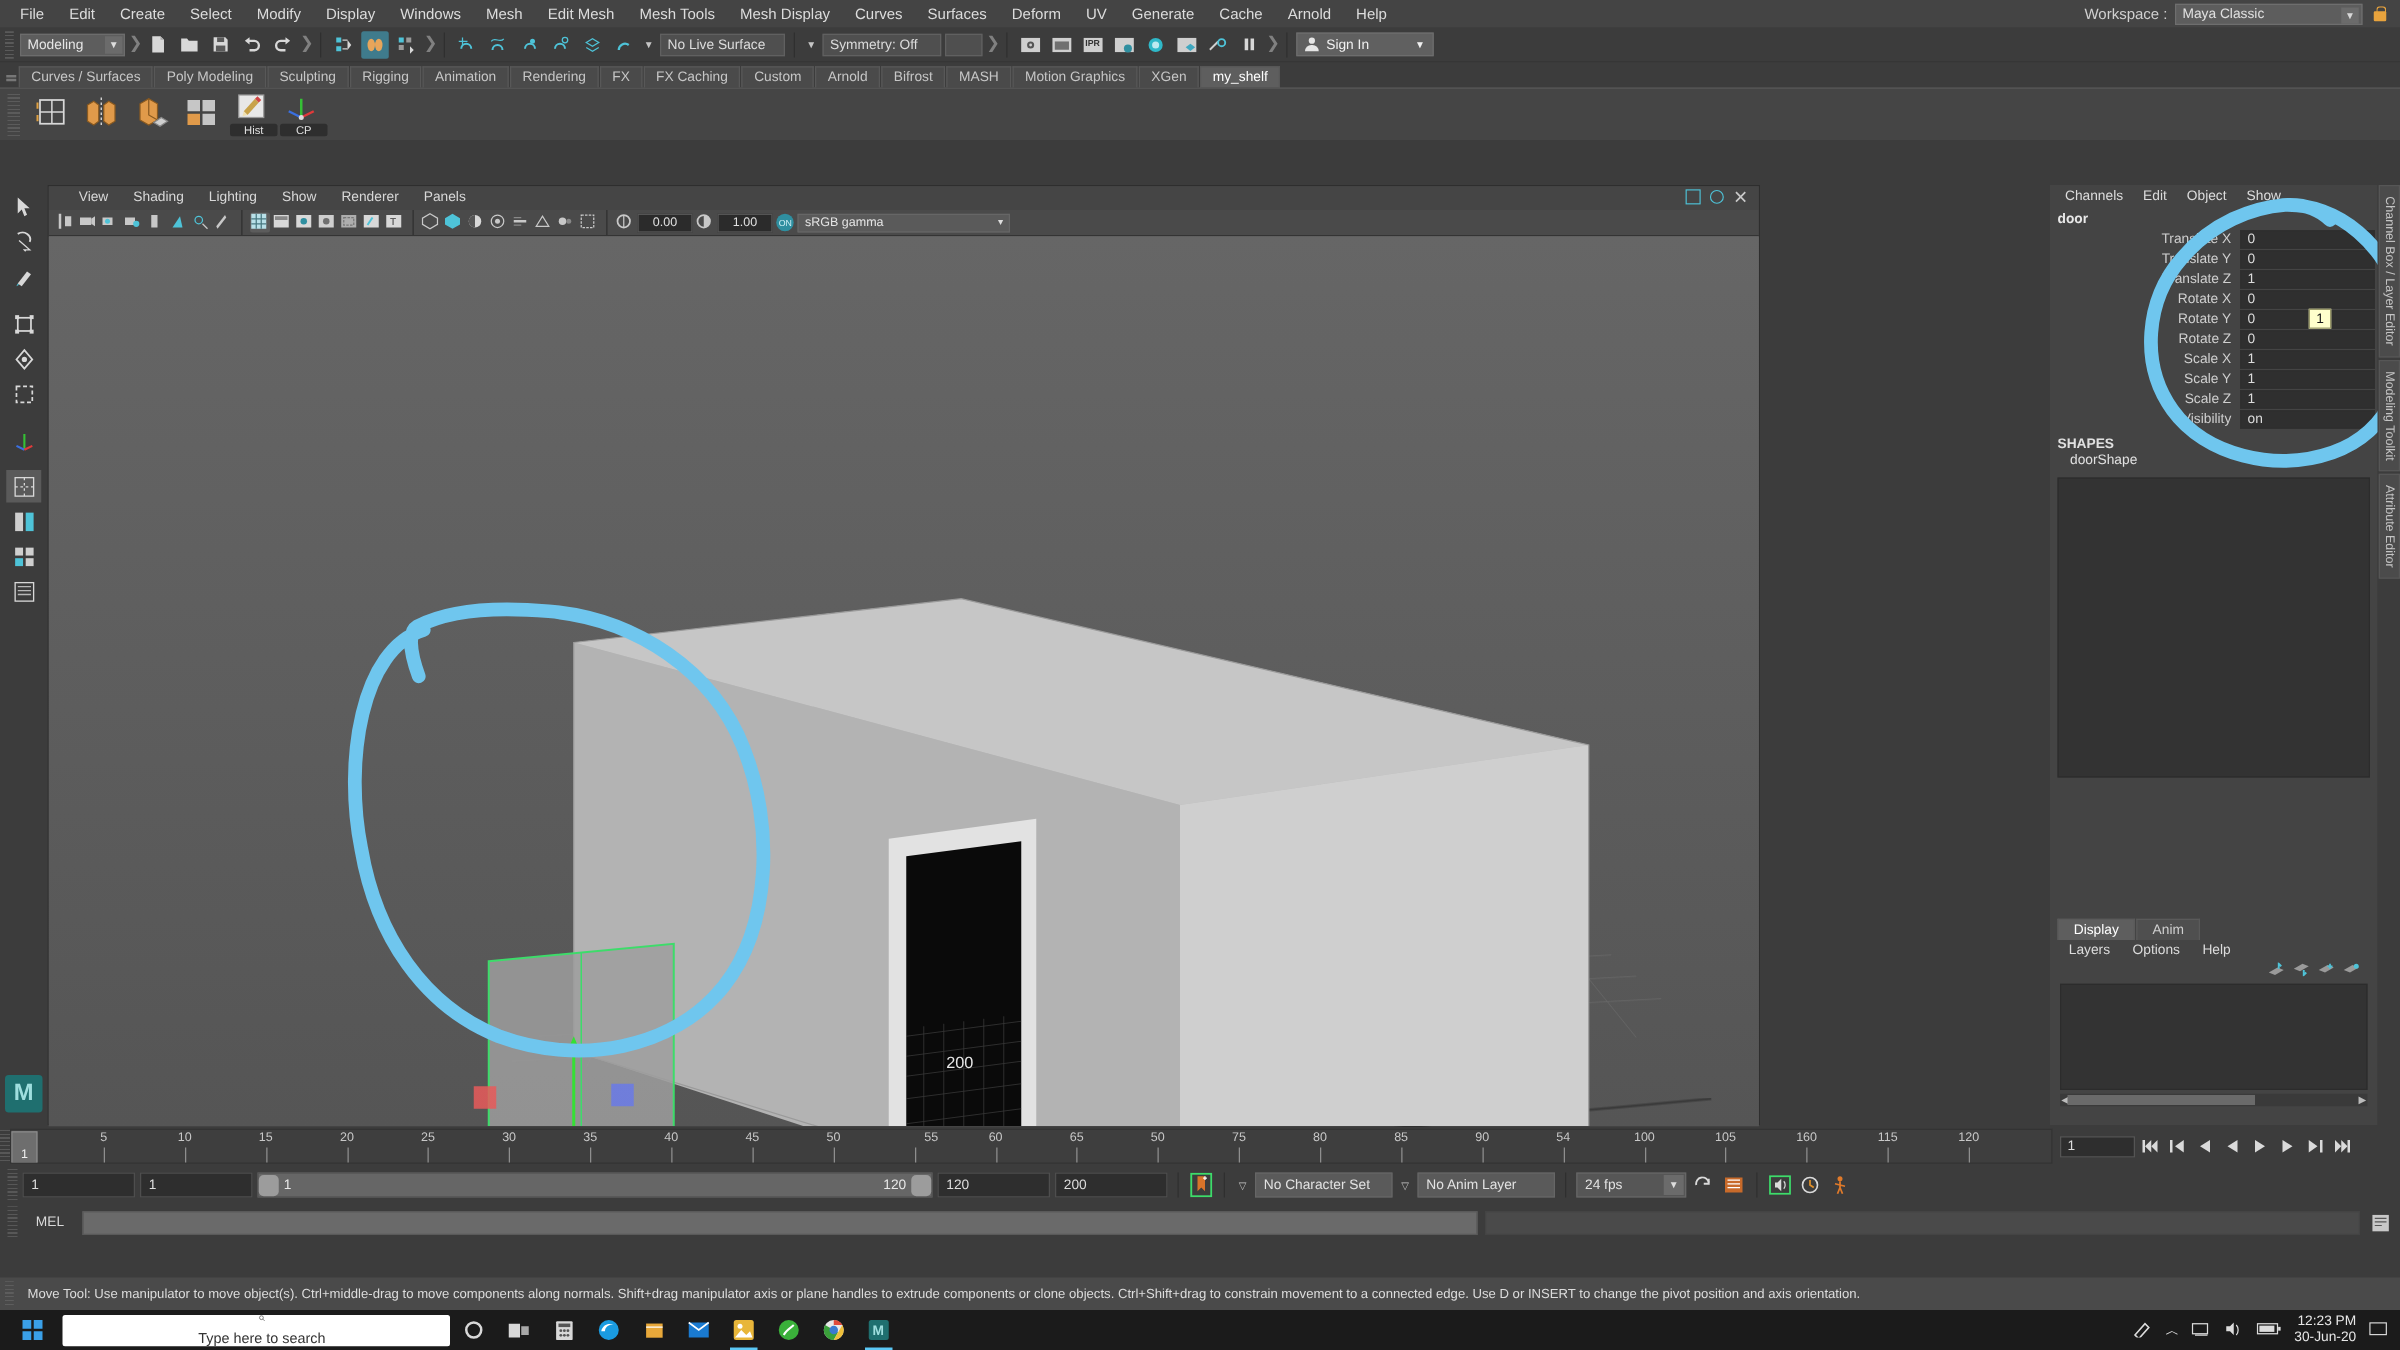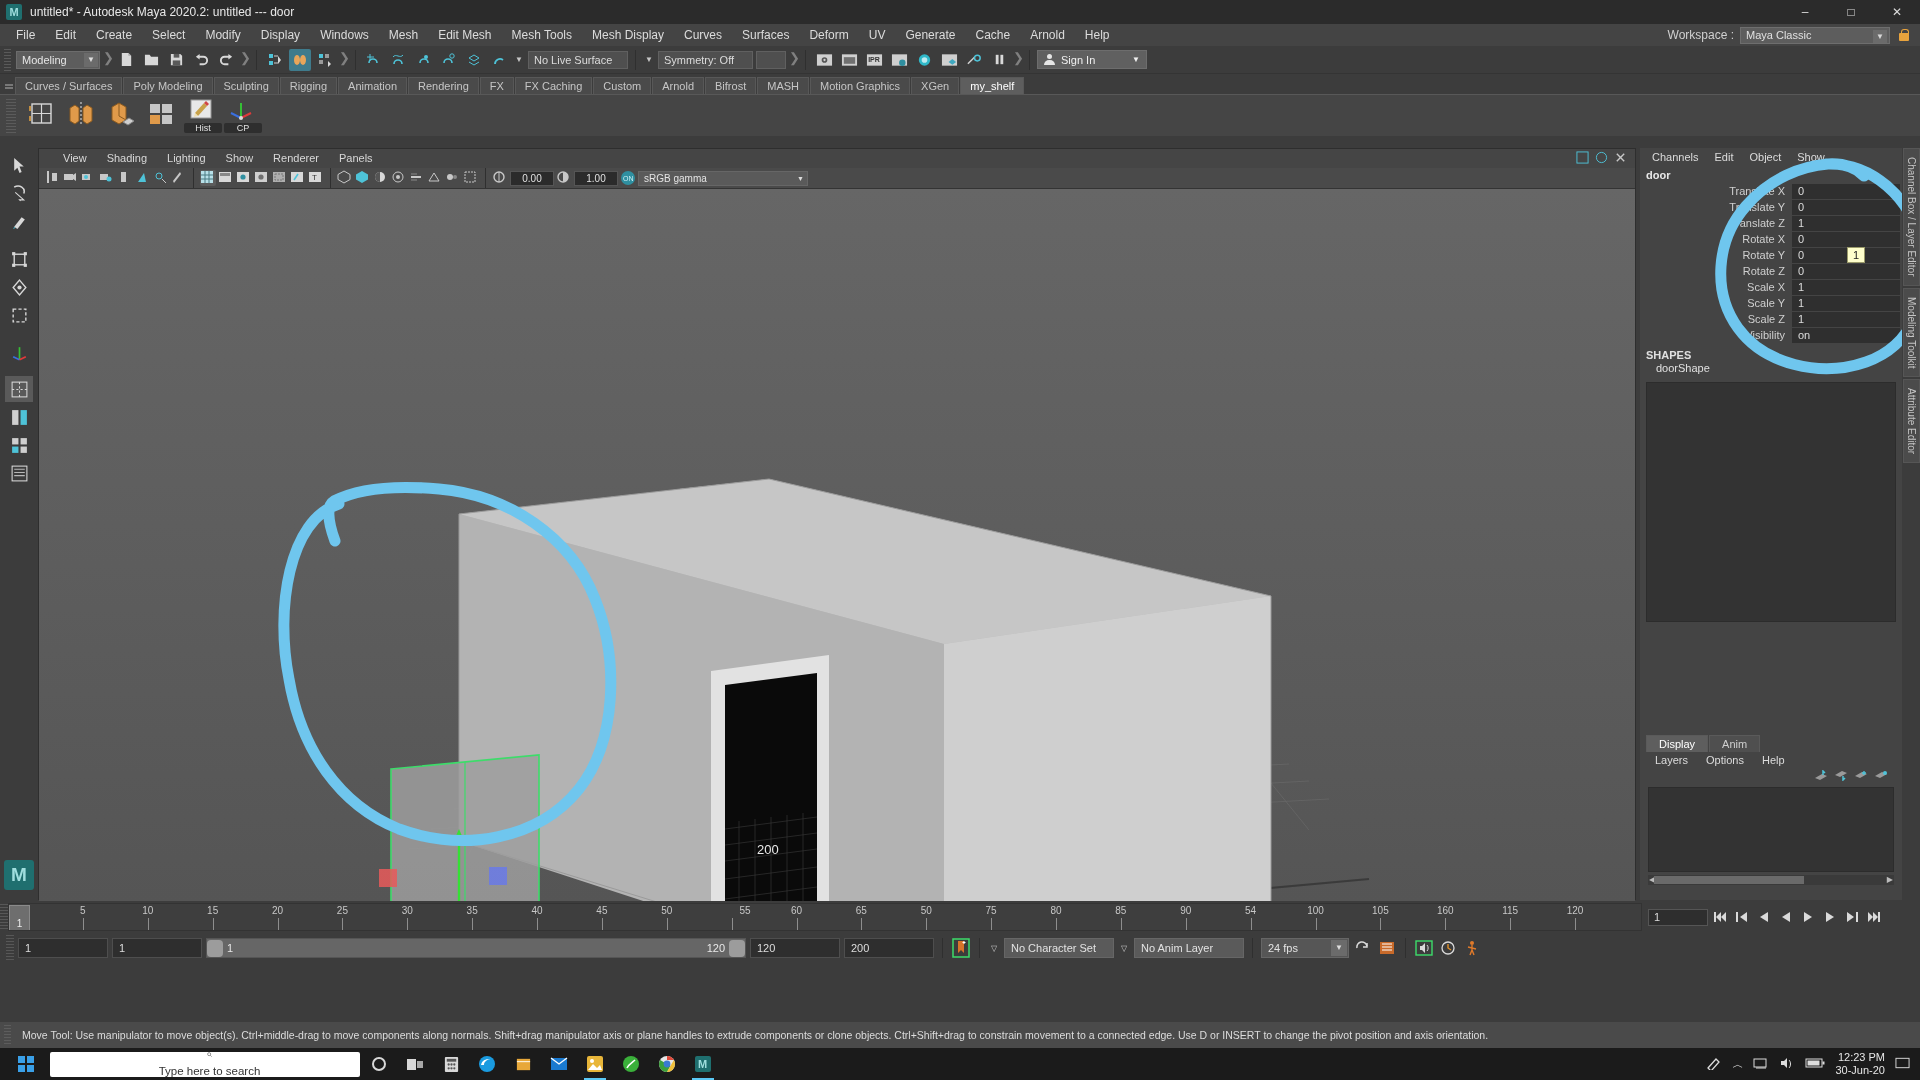--- a/index.html
+++ b/index.html
@@ -133,21 +133,21 @@
       opacity:.6;
   }
   .shelf-ico { width: 34px; height: 34px; position: relative; }
   .shelf-ico .lbl {
     position: absolute; bottom: 0; left: -2px; right: -2px; text-align: center;
     font-size: 9px; background: #2e2e2e; color: #e0e0e0; border-radius: 2px;
   }
 
   
   .viewport-outer {
-    position: absolute; left: 38px; top: 148px; width: 1598px; height: 752px;
+    position: absolute; left: 38px; top: 148px; width: 1370px; height: 752px;
     background: #444; border: 1px solid #2e2e2e;
   }
   .vp-menubar {
     height: 19px; background: #454545; display: flex; align-items: center;
     padding-left: 14px; gap: 0px; font-size: 11px; color: #d8d8d8;
   }
   .vp-menubar .vmi { padding: 0 10px; line-height: 19px; }
   .vp-toolbar {
     height: 21px; background: #4a4a4a; display: flex; align-items: center;
     gap: 2px; padding-left: 6px; border-bottom: 1px solid #343434;
@@ -294,29 +294,20 @@
   .clock { text-align: right; line-height: 13px; font-size: 11px; }
 
   
   .annotation { position: absolute; left: 0; top: 0; pointer-events: none; }
 </style>
 </head>
 <body>
 
 <div id="app">
 
-  <div class="titlebar">
-    <div class="maya-logo"></div>
-    <span>untitled* - Autodesk Maya 2020.2: untitled  ---  door</span>
-    <div class="win-btns">
-      <div class="win-btn">–</div>
-      <div class="win-btn">□</div>
-      <div class="win-btn close">✕</div>
-    </div>
-  </div>
 
   <div class="menubar">
     <div class="mi">File</div>
     <div class="mi">Edit</div>
     <div class="mi">Create</div>
     <div class="mi">Select</div>
     <div class="mi">Modify</div>
     <div class="mi">Display</div>
     <div class="mi">Windows</div>
     <div class="mi">Mesh</div>
@@ -1176,20 +1167,32 @@
         </svg>
       </div>
     <div class="pbtn">
         <svg width="16" height="16" viewBox="0 0 16 16">
           <circle cx="8" cy="3" r="2" fill="#e07a2a"></circle>
           <path d="M8 5v5M4 7l8 2M6 15l2-5 2 5" stroke="#e07a2a" stroke-width="1.4" fill="none"></path>
         </svg>
       </div>
   </div>
 
+  <div class="melrow">
+    <div class="ts-grip"></div>
+    <div class="mel-label">MEL</div>
+    <div class="mel-input"></div>
+    <div class="mel-side"></div>
+    <div class="pbtn">
+        <svg width="15" height="15" viewBox="0 0 16 16">
+          <rect x="1" y="1" width="14" height="14" fill="#c8c8c8"></rect>
+          <path d="M3 4h10M3 7h10M3 10h6" stroke="#555"></path>
+        </svg>
+      </div>
+  </div>
 
   <div class="helpline">
     <div class="help-grip"></div>
     <span>Move Tool: Use manipulator to move object(s). Ctrl+middle-drag to move components along normals. Shift+drag manipulator axis or plane handles to extrude components or clone objects. Ctrl+Shift+drag to constrain movement to a connected edge. Use D or INSERT to change the pivot position and axis orientation.</span>
   </div>
 
   <div class="taskbar">
     <div class="tb-start">
       <div class="win-glyph">
           <i></i>

